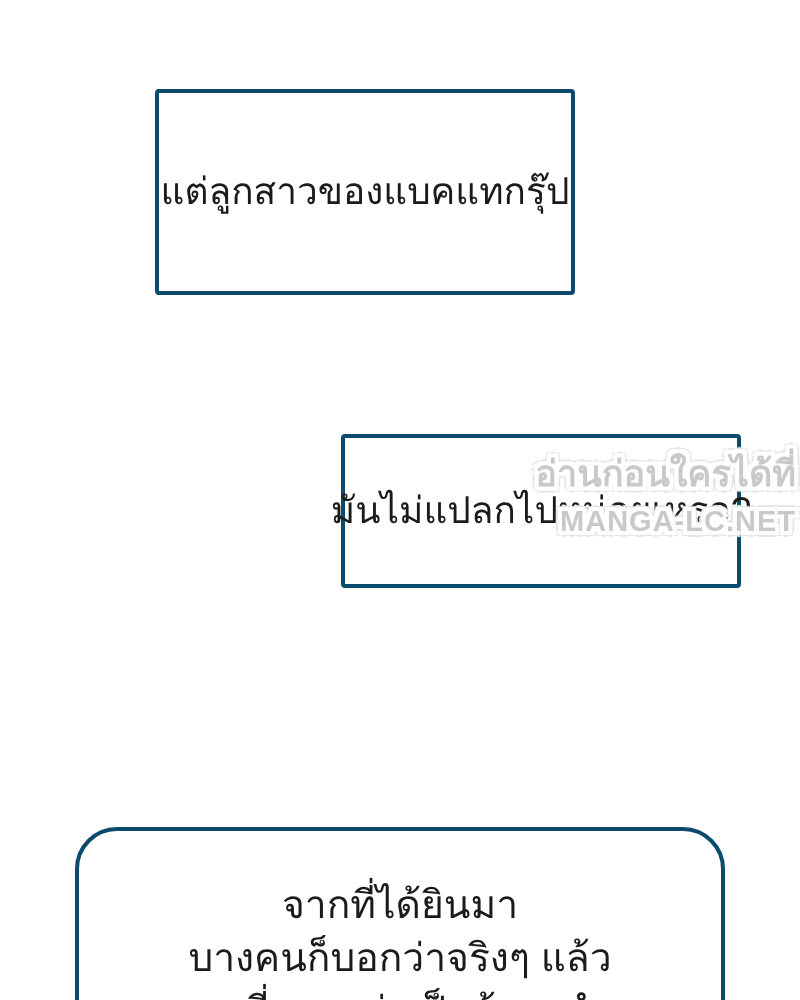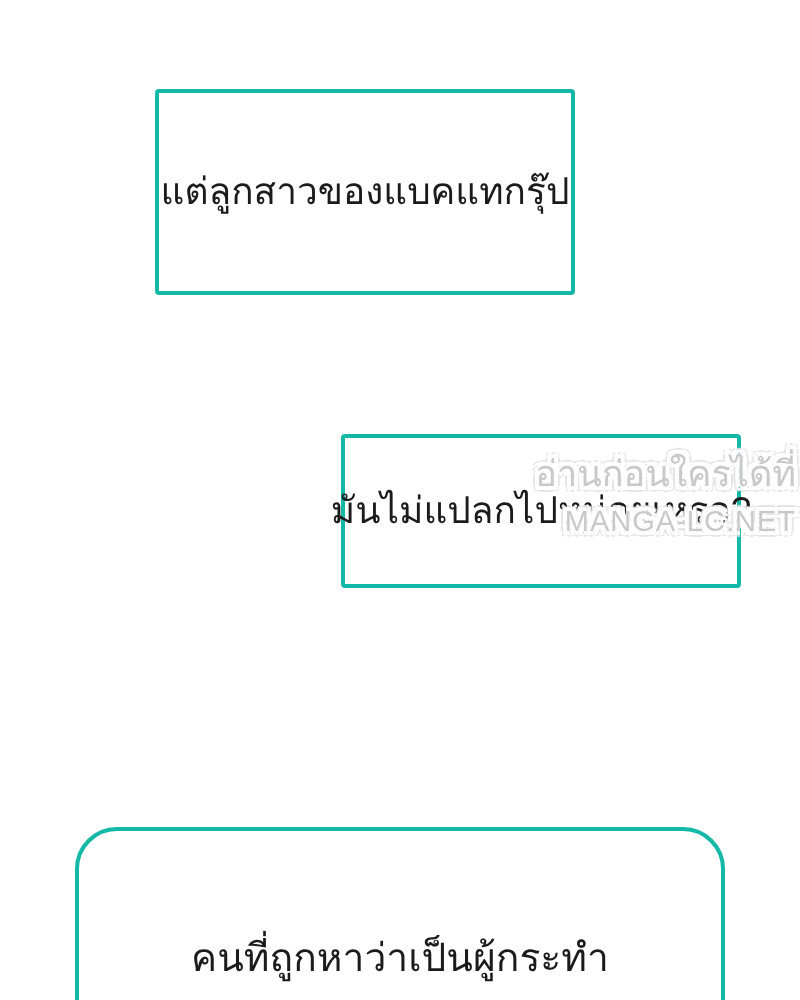--- a/index.html
+++ b/index.html
@@ -16,21 +16,21 @@
   }
   .canvas {
     position: absolute;
     inset: 0;
     background: #ffffff;
   }
   .bubble {
     position: absolute;
     box-sizing: border-box;
     background: #ffffff;
-    border: 4px solid #14b8a6;
+    border: 4px solid #0c4a6e;
     display: flex;
     flex-direction: column;
     align-items: center;
     justify-content: center;
     text-align: center;
     color: #1b1b1b;
     z-index: 1;
   }
   #bubble1 {
     left: 155px;
@@ -64,21 +64,21 @@
     font-size: 39px;
     line-height: 53px;
   }
   
   #watermark {
     position: absolute;
     top: 451px;
     right: 4px;
     z-index: 6;
     text-align: right;
-    font-weight: normal;
+    font-weight: bold;
     color: #c9c9c9;
     text-shadow:
       -4px -4px 0 #ffffff, 4px -4px 0 #ffffff,
       -4px  4px 0 #ffffff, 4px  4px 0 #ffffff,
       -4px  0   0 #ffffff, 4px  0   0 #ffffff,
        0   -4px 0 #ffffff, 0    4px 0 #ffffff,
       -6px  0   1px #e4e4e4, 6px 0 1px #e4e4e4,
        0   -6px 1px #e4e4e4, 0  6px 1px #e4e4e4,
       -5px -5px 1px #e4e4e4, 5px 5px 1px #e4e4e4,
       -5px  5px 1px #e4e4e4, 5px -5px 1px #e4e4e4;
@@ -102,20 +102,22 @@
 
   <div class="bubble" id="bubble1">
     <div class="speech-line">แต่ลูกสาวของแบคแทกรุ๊ป</div>
   </div>
 
   <div class="bubble" id="bubble2">
     <div class="speech-line">มันไม่แปลกไปหน่อยเหรอ?</div>
   </div>
 
   <div class="bubble" id="bubble3">
+    <div class="speech-line">จากที่ได้ยินมา</div>
+    <div class="speech-line">บางคนก็บอกว่าจริงๆ แล้ว</div>
     <div class="speech-line">คนที่ถูกหาว่าเป็นผู้กระทำ</div>
   </div>
 
   <div id="watermark">
     <div class="wm-line1">อ่านก่อนใครได้ที่</div>
     <div class="wm-line2">MANGA-LC.NET</div>
   </div>
 
 </div>
 

